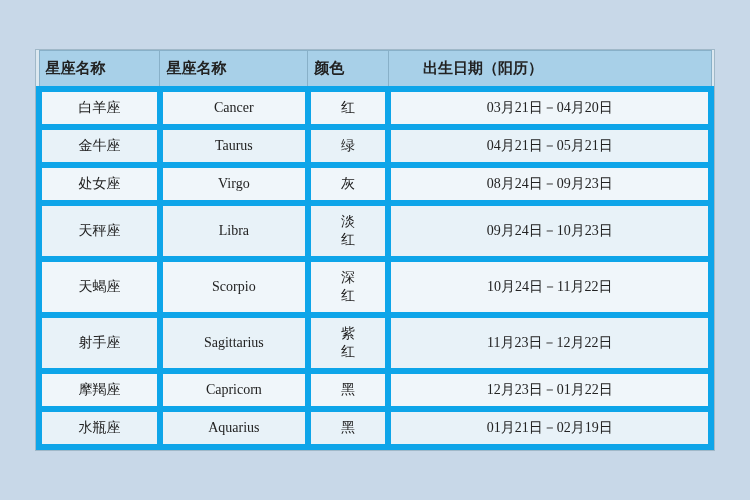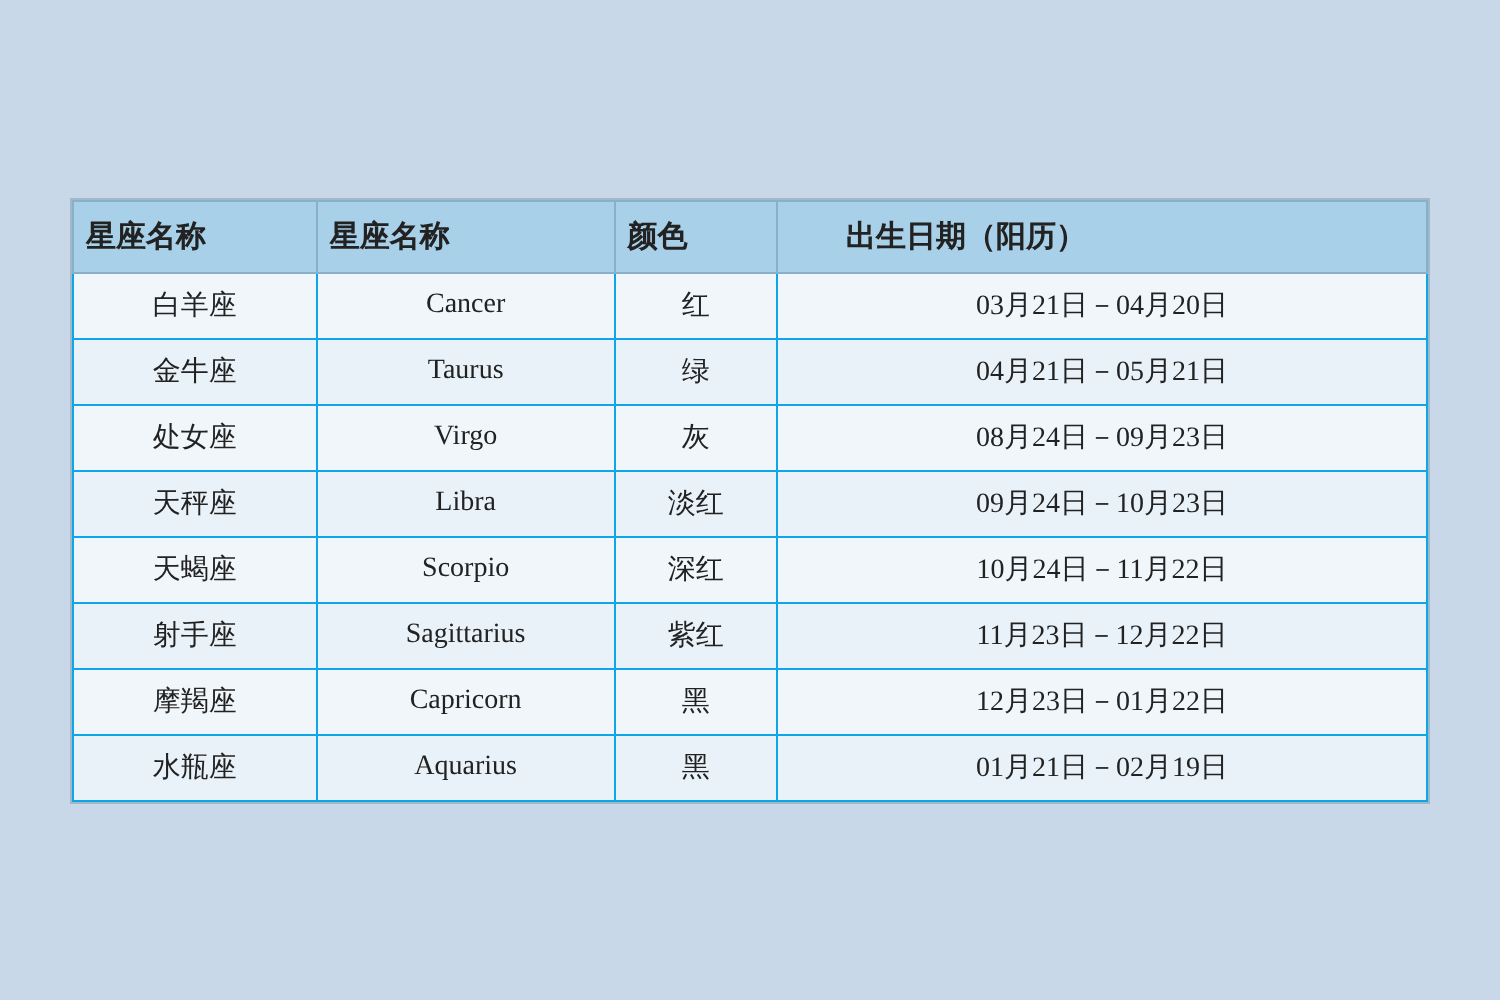--- a/index.html
+++ b/index.html
@@ -32,21 +32,21 @@
       font-weight: bold;
       color: #222;
     }
     tbody tr {
       background-color: #f0f6fa;
     }
     tbody tr:nth-child(even) {
       background-color: #e8f2f8;
     }
     tbody td {
-      border: 1px solid #0ea5e9;
+      border: 6px solid #0ea5e9;
       padding: 7px 24px;
       text-align: center;
       font-size: 14px;
       color: #222;
     }
     .col-chinese { width: 18%; }
     .col-english { width: 22%; }
     .col-color   { width: 12%; }
     .col-date    { width: 48%; padding-left: 34px; }
   </style>

